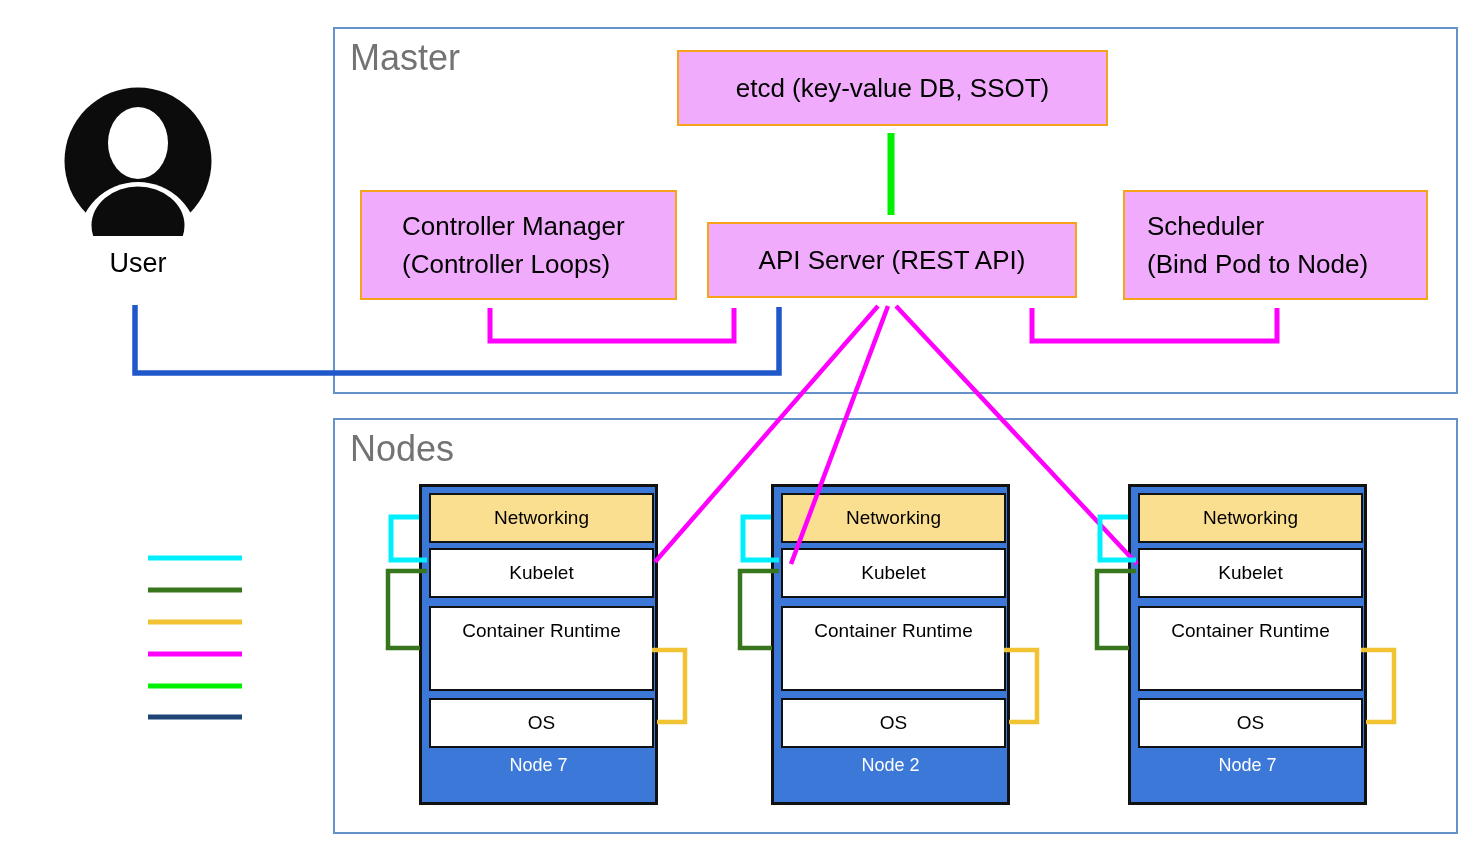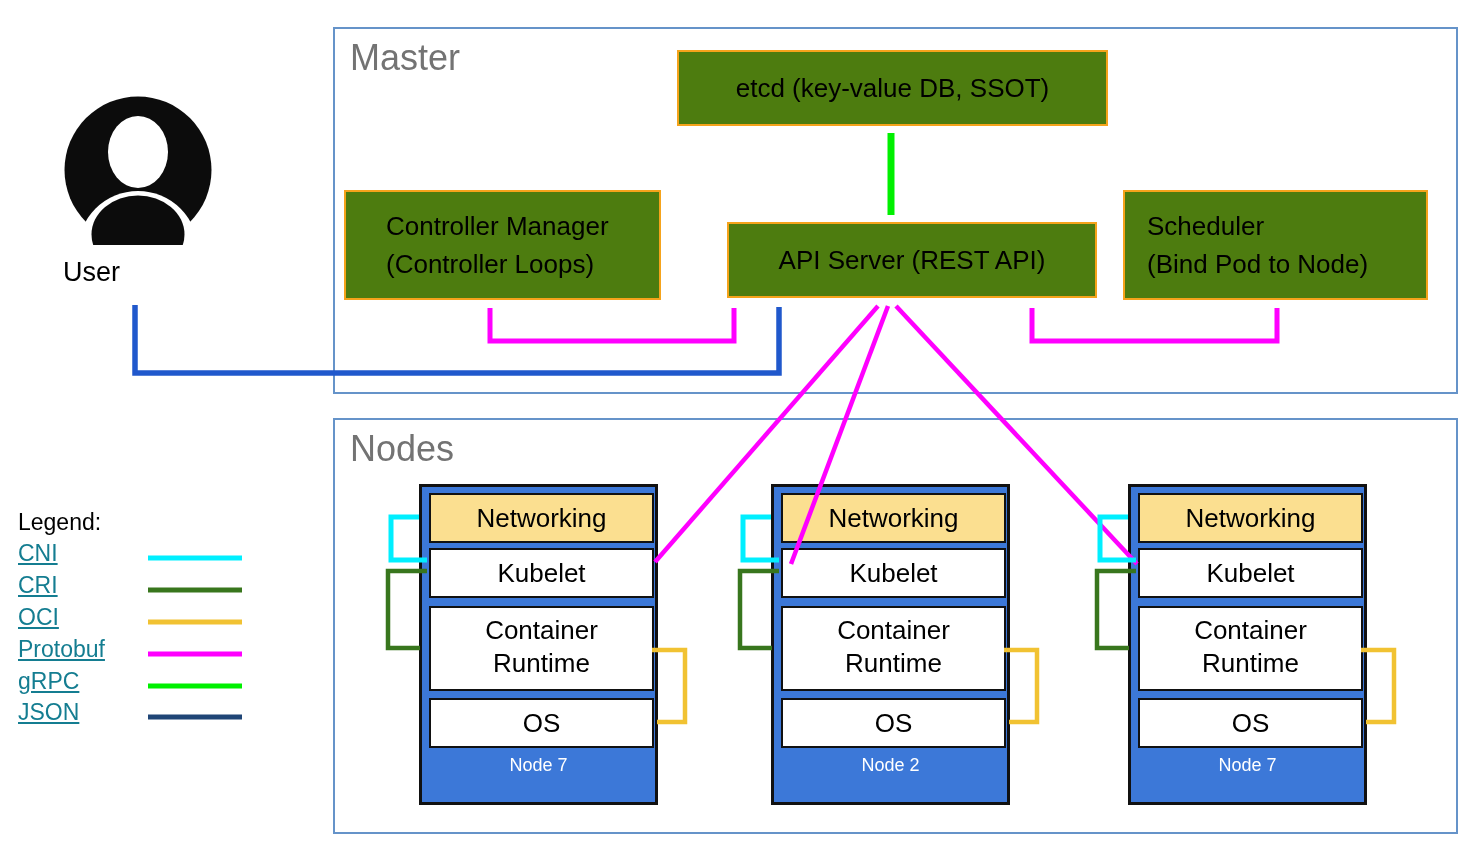--- a/index.html
+++ b/index.html
@@ -4,30 +4,30 @@
 <style>
   html,body{margin:0;padding:0;background:#fff;}
   .stage{
     position:relative;width:1475px;height:852px;background:#fff;overflow:hidden;
     font-family:"Liberation Sans",sans-serif;color:#000;
   }
   
   .frame{position:absolute;border:2px solid #6593C9;background:#fff;}
   .frame-title{position:absolute;left:15px;top:8px;font-size:36px;color:#737373;}
   
-  .obox{position:absolute;border:2px solid #F5A31B;background:#4d7c0f;font-size:26px;box-sizing:border-box;z-index:2;}
+  .obox{position:absolute;border:2px solid #F5A31B;background:#f0abfc;font-size:26px;box-sizing:border-box;z-index:2;}
   .obox.centered{display:flex;align-items:center;justify-content:center;text-align:center;}
   .obox.twoline{padding:15px 0 0 22px;line-height:38px;}
   
-  .user-wrap{position:absolute;left:63px;top:95px;width:150px;text-align:left;}
+  .user-wrap{position:absolute;left:63px;top:86px;width:150px;text-align:center;}
   .user-label{font-size:27px;margin-top:8px;}
   
   .node{position:absolute;top:484px;width:239px;height:321px;background:#3C78D8;border:3px solid #111;box-sizing:border-box;z-index:2;}
   .layer{position:absolute;left:7px;width:225px;background:#fff;border:2px solid #111;box-sizing:border-box;
-         text-align:center;font-size:26px;}
+         text-align:center;font-size:19px;}
   .layer.net{top:6px;height:50px;background:#FBDF90;line-height:46px;}
   .layer.kub{top:61px;height:50px;line-height:46px;}
   .layer.run{top:119px;height:85px;padding:6px 12px 0;line-height:33px;}
   .layer.os{top:211px;height:50px;line-height:46px;}
   .node-label{position:absolute;left:0;right:0;top:268px;text-align:center;color:#fff;font-size:18px;}
   
   .legend{position:absolute;left:18px;top:506px;z-index:2;}
   .legend-title{font-size:23px;line-height:32px;color:#000;}
   .legend-row{height:31.8px;display:flex;align-items:center;}
   .legend-link{font-size:23px;color:#147D91;text-decoration:underline;cursor:pointer;}
@@ -49,26 +49,26 @@
     </svg>
     <div class="user-label">User</div>
   </div>
 
   <div class="frame" style="left:333px;top:27px;width:1121px;height:363px;">
     <div class="frame-title">Master</div>
   </div>
 
   <div class="obox centered" style="left:677px;top:50px;width:431px;height:76px;">etcd (key-value DB, SSOT)</div>
 
-  <div class="obox twoline" style="left:344px;top:190px;width:317px;height:110px;padding-left:40px;">
+  <div class="obox twoline" style="left:360px;top:190px;width:317px;height:110px;padding-left:40px;">
     <div>Controller Manager</div>
     <div>(Controller Loops)</div>
   </div>
 
-  <div class="obox centered" style="left:707px;top:222px;width:370px;height:76px;margin-left:20px;">API Server (REST API)</div>
+  <div class="obox centered" style="left:707px;top:222px;width:370px;height:76px;">API Server (REST API)</div>
 
   <div class="obox twoline" style="left:1123px;top:190px;width:305px;height:110px;">
     <div>Scheduler</div>
     <div>(Bind Pod to Node)</div>
   </div>
 
   <div class="frame" style="left:333px;top:418px;width:1121px;height:412px;">
     <div class="frame-title">Nodes</div>
   </div>
 
@@ -89,41 +89,20 @@
   </div>
 
   <div class="node" style="left:1128px;">
     <div class="layer net">Networking</div>
     <div class="layer kub">Kubelet</div>
     <div class="layer run">Container Runtime</div>
     <div class="layer os">OS</div>
     <div class="node-label">Node 7</div>
   </div>
 
-  <div class="legend">
-    <div class="legend-title">Legend:</div>
-    <div class="legend-row">
-      <span class="legend-link">CNI</span>
-    </div>
-    <div class="legend-row">
-      <span class="legend-link">CRI</span>
-    </div>
-    <div class="legend-row">
-      <span class="legend-link">OCI</span>
-    </div>
-    <div class="legend-row">
-      <span class="legend-link">Protobuf</span>
-    </div>
-    <div class="legend-row">
-      <span class="legend-link">gRPC</span>
-    </div>
-    <div class="legend-row">
-      <span class="legend-link">JSON</span>
-    </div>
-  </div>
 
   <svg class="overlay" width="1475" height="852" viewBox="0 0 1475 852">
     <defs>
       <marker id="ah-m" viewBox="0 0 10 10" refX="8" refY="5" markerWidth="18" markerHeight="15" markerUnits="userSpaceOnUse" orient="auto-start-reverse">
           <path d="M0,0L10,5L0,10z" fill="#FF00FF"></path>
         </marker>
       <marker id="ah-c" viewBox="0 0 10 10" refX="8" refY="5" markerWidth="16" markerHeight="14" markerUnits="userSpaceOnUse" orient="auto-start-reverse">
           <path d="M0,0L10,5L0,10z" fill="#00EFFF"></path>
         </marker>
       <marker id="ah-g" viewBox="0 0 10 10" refX="8" refY="5" markerWidth="16" markerHeight="14" markerUnits="userSpaceOnUse" orient="auto-start-reverse">

